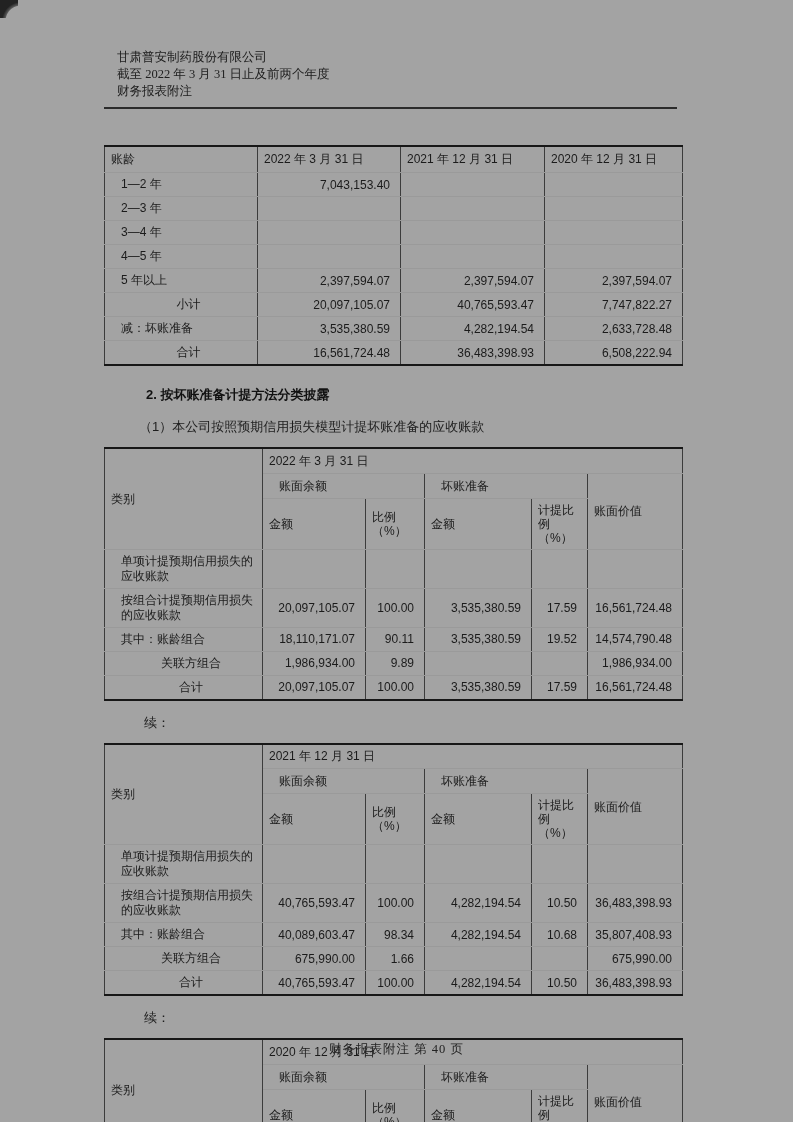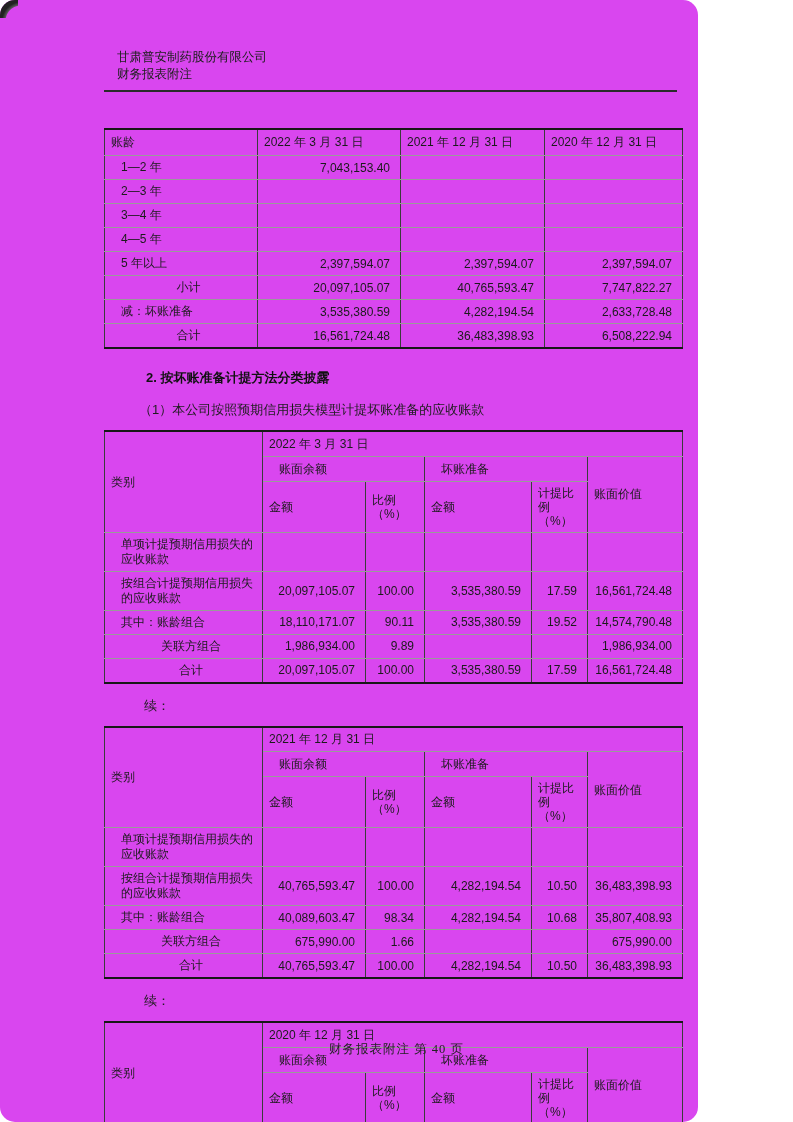--- a/index.html
+++ b/index.html
@@ -1,24 +1,23 @@
 <!DOCTYPE html>
 <html><head>
 <meta charset="utf-8">
 <style>
   * { margin:0; padding:0; box-sizing:border-box; }
   html,body { background:#ffffff; }
   .page {
     position:relative;
-    width:698px; height:1122px;
-    background:#d946ef;
+    width:793px; height:1122px;
+    background:#a3a3a3;
     overflow:hidden;
     font-family:"Liberation Sans","DejaVu Sans",sans-serif;
     color:#1c1c1c;
-    border-radius:15px;
   }
   .corner-artifact{
     position:absolute; top:0; left:0; width:18px; height:18px;
     background:radial-gradient(circle at 21px 21px, transparent 15px, #555 16px, #222 19px);
   }
   .content { margin-left:104px; width:580px; }
 
   
   .doc-header { padding-top:49px; margin-left:13px;
     font-family:"Liberation Serif","DejaVu Serif",serif;
@@ -64,20 +63,21 @@
 </style>
 </head>
 <body>
 
 <div class="page">
   <div class="corner-artifact"></div>
 
   <div class="content">
     <div class="doc-header">
       <div>甘肃普安制药股份有限公司</div>
+      <div>截至 2022 年 3 月 31 日止及前两个年度</div>
       <div>财务报表附注</div>
     </div>
     <hr class="header-rule">
 
     <table class="t1">
       <colgroup>
           <col style="width:153px">
           <col style="width:143px">
           <col style="width:144px">
           <col style="width:138px">

